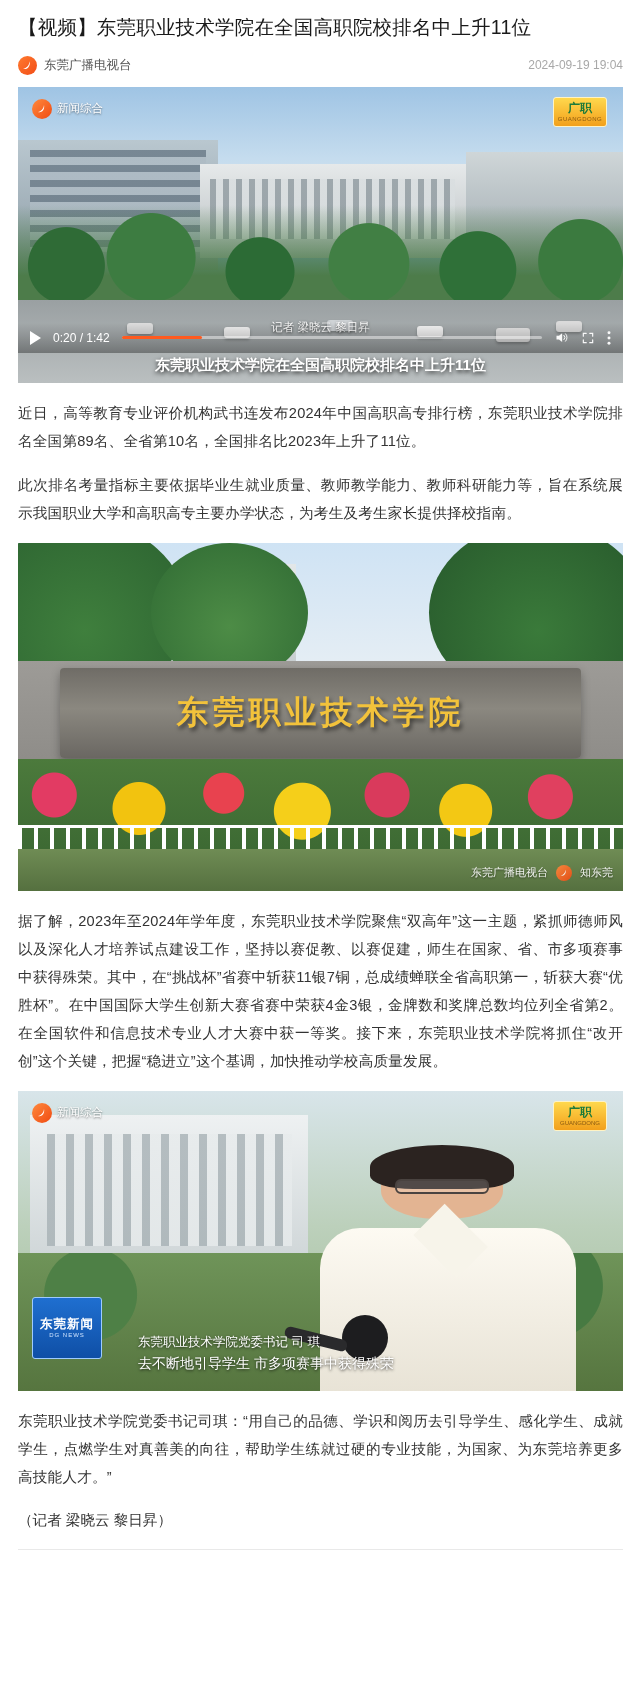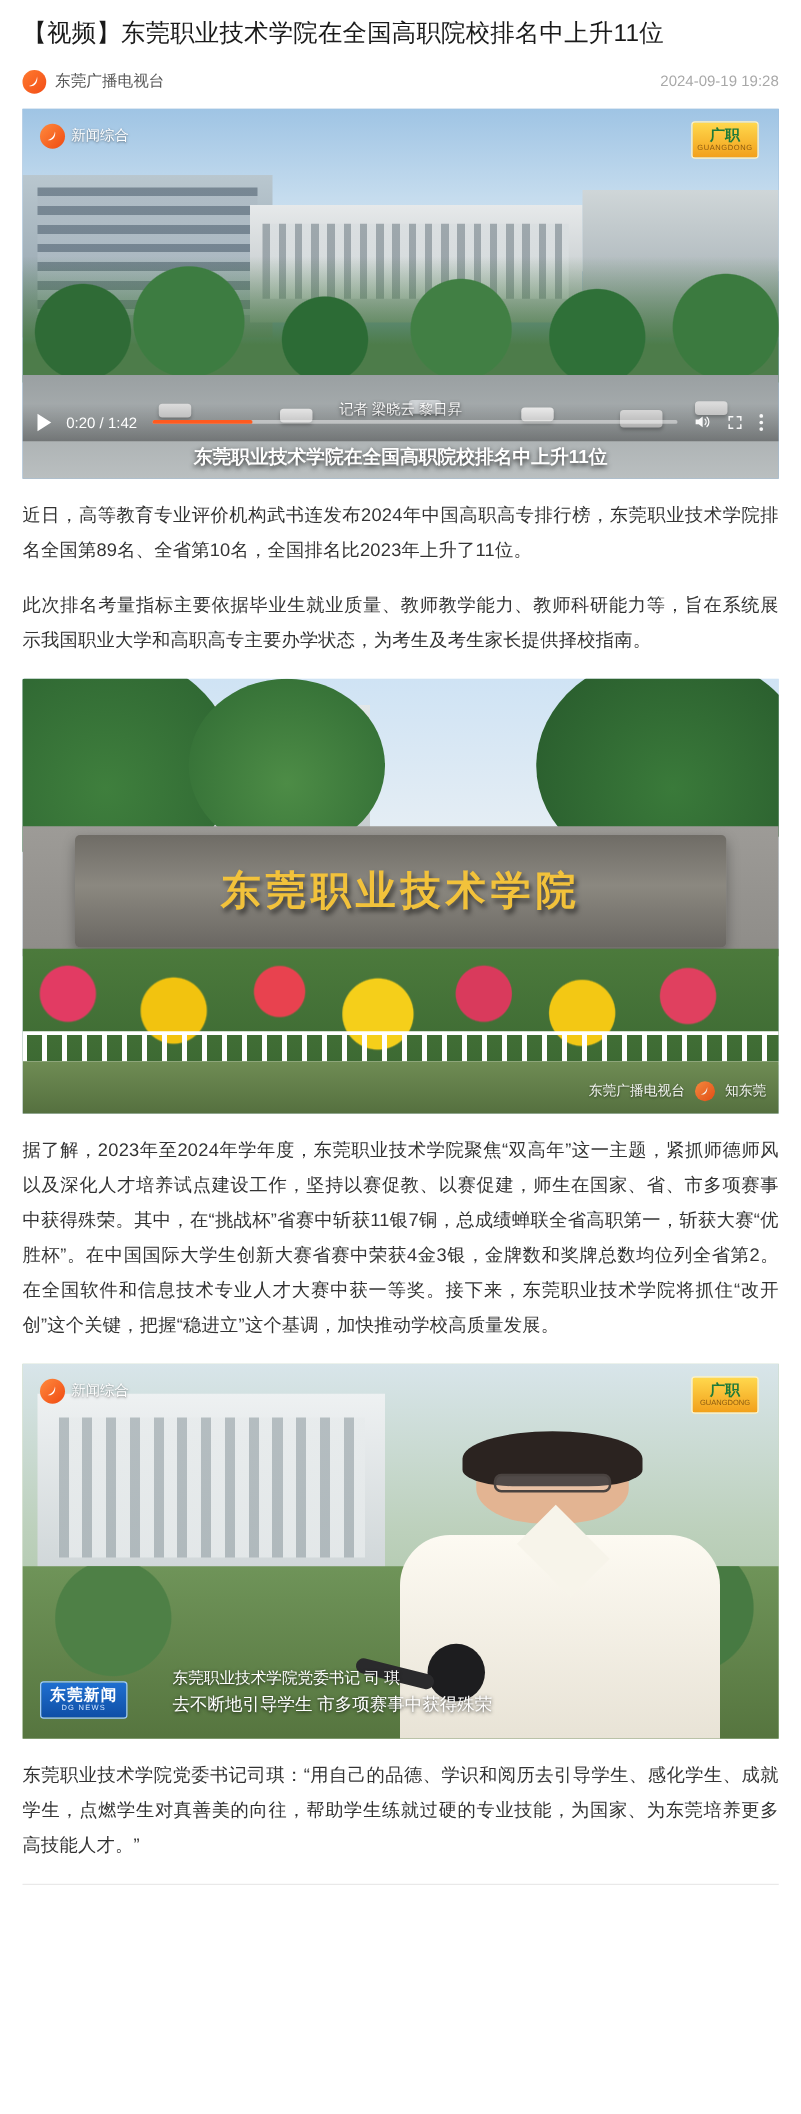--- a/index.html
+++ b/index.html
@@ -315,24 +315,24 @@
   }
   .p3-logo-right {
     position:absolute; right:16px; top:10px; width:54px; height:30px;
     background:linear-gradient(180deg,#ffd84d,#f2a01b);
     border-radius:3px; border:1.5px solid #fff3c4;
     display:flex; flex-direction:column; align-items:center; justify-content:center; line-height:1;
   }
   .p3-logo-right .b1{ font-size:12px; color:#1d7a3a; font-weight:bold;}
   .p3-logo-right .b2{ font-size:6px; color:#8a5a11; margin-top:2px;}
   .p3-badge {
-    position:absolute; left:14px; bottom:16px;
+    position:absolute; left:14px; bottom:32px;
     background:linear-gradient(180deg,#1f6fd0,#0f4fa6);
     border:1px solid #9ecbff; border-radius:3px;
-    padding:4px 7px; text-align:center; line-height:1.05;
+    padding:20px 7px; text-align:center; line-height:1.05;
   }
   .p3-badge .t1 { color:#fff; font-size:12.5px; font-weight:bold; letter-spacing:1px; }
   .p3-badge .t2 { color:#cfe4ff; font-size:6px; letter-spacing:1px; }
   .p3-title {
     position:absolute; left:120px; bottom:40px; color:#fff; font-size:12.5px;
     text-shadow:0 1px 3px rgba(0,0,0,.8);
   }
   .p3-sub {
     position:absolute; left:120px; bottom:18px; color:#fff; font-size:14px;
     text-shadow:0 1px 3px rgba(0,0,0,.8);
@@ -357,21 +357,21 @@
 
   <div class="meta-row">
     <div class="source">
       <span class="source-logo">
         <svg width="13" height="13" viewBox="0 0 24 24" aria-hidden="true">
           <path d="M4 18c6-1 11-6 12-14 1 4 0 9-3 12-2 2-5 3-9 2z" fill="#fff"></path>
         </svg>
       </span>
       <span class="source-name">东莞广播电视台</span>
     </div>
-    <div class="timestamp">2024-09-19 19:28</div>
+    <div class="timestamp">2024-09-19 19:04</div>
   </div>
 
   <div class="video">
     <div class="v-sky"></div>
     <div class="v-buildingL"></div>
     <div class="v-buildingC"></div>
     <div class="v-buildingR"></div>
     <div class="v-trees"></div>
     <div class="v-road"></div>
     <div class="v-cars">
@@ -486,16 +486,17 @@
       <div class="t1">东莞新闻</div>
       <div class="t2">DG NEWS</div>
     </div>
 
     <div class="p3-title">东莞职业技术学院党委书记  司 琪</div>
     <div class="p3-sub">去不断地引导学生  市多项赛事中获得殊荣</div>
   </div>
 
   <p class="body">东莞职业技术学院党委书记司琪：“用自己的品德、学识和阅历去引导学生、感化学生、成就学生，点燃学生对真善美的向往，帮助学生练就过硬的专业技能，为国家、为东莞培养更多高技能人才。”</p>
 
+  <div class="signoff">（记者 梁晓云 黎日昇）</div>
 
   <hr class="divider">
 
 </div>
 
 </body></html>

